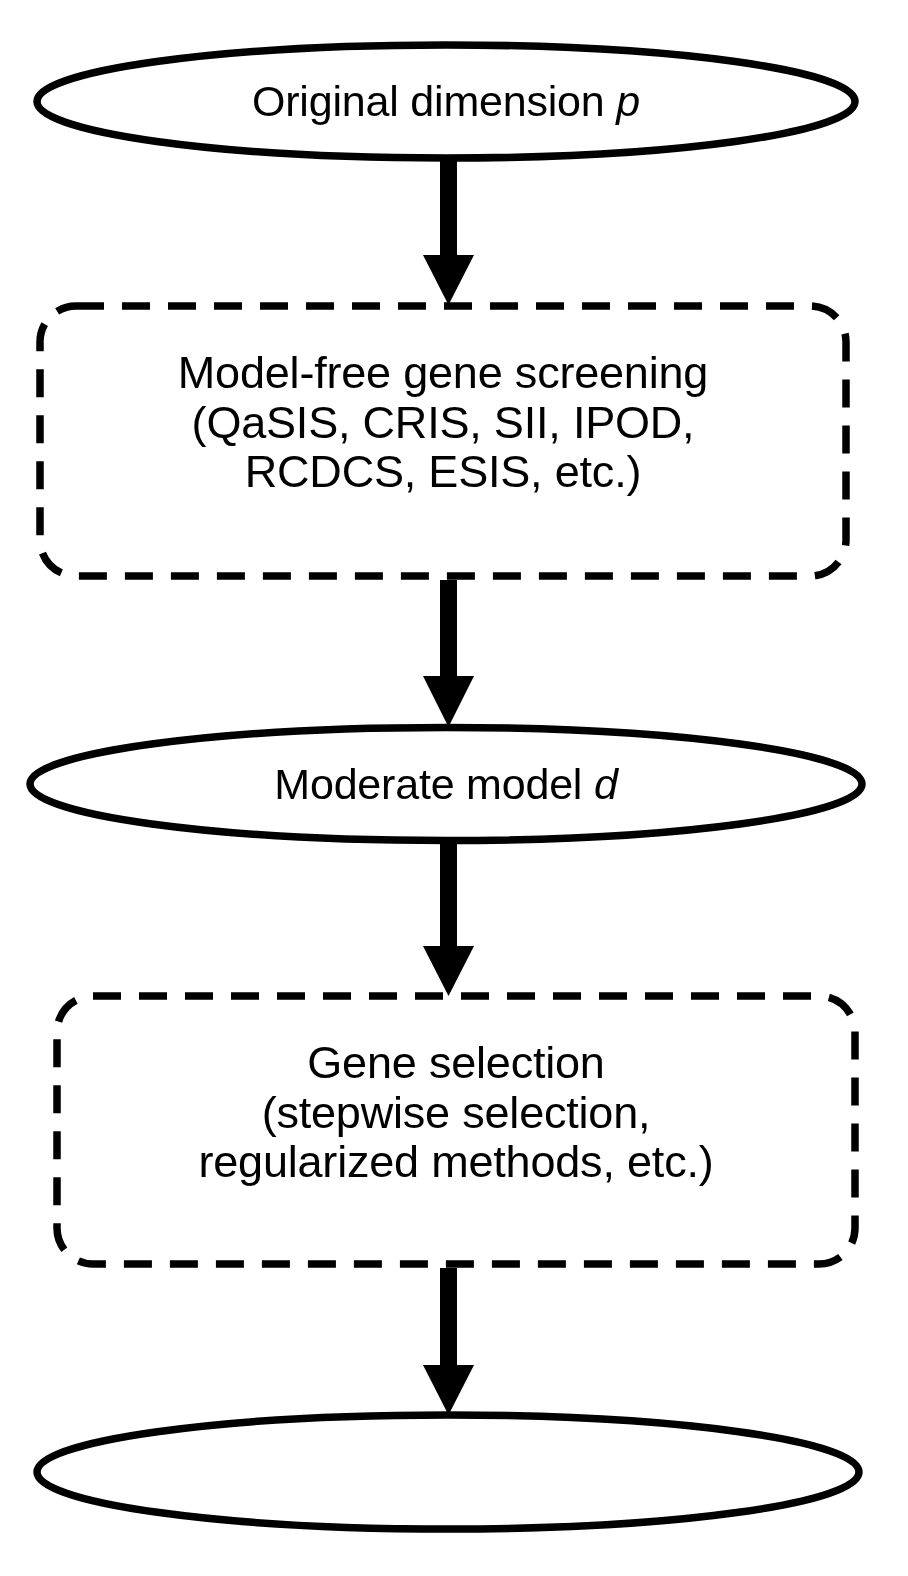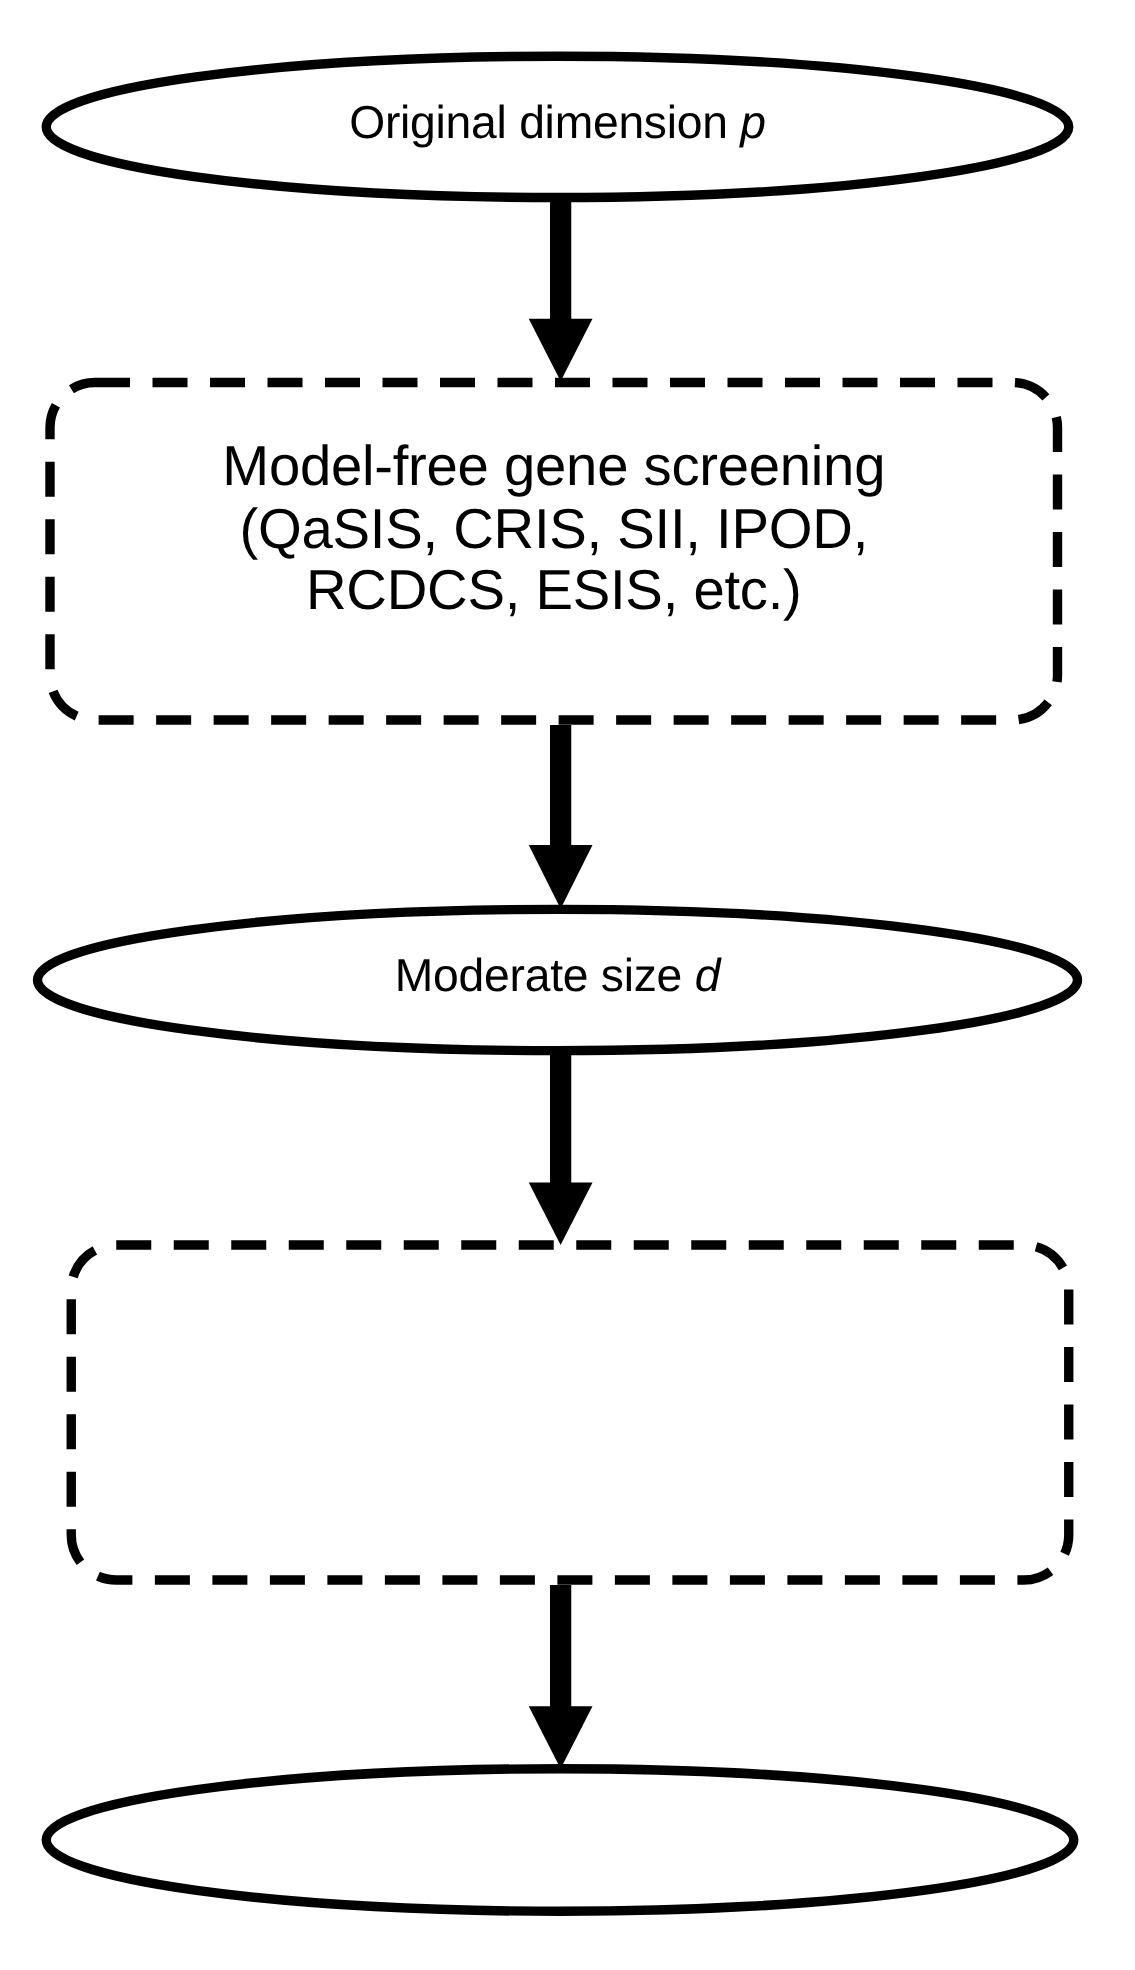--- a/index.html
+++ b/index.html
@@ -27,21 +27,21 @@
   .node-text {
     position: absolute;
     text-align: center;
     color: #000000;
     line-height: 1.10;
     letter-spacing: -0.2px;
     white-space: pre;
     pointer-events: none;
   }
   .ellipse-label {
-    font-size: 37px;
+    font-size: 43px;
   }
   .box-label {
     font-size: 45px;
   }
   .mathvar {
     font-style: italic;
   }
 </style>
 </head>
 <body>
@@ -80,17 +80,20 @@
 
     <ellipse cx="448" cy="1472" rx="411" ry="57" fill="#ffffff" stroke="#000000" stroke-width="7.5"></ellipse>
   </svg>
 
   <div class="node-text ellipse-label" style="left:37px; top:78px; width:818px;"><span>Original dimension </span><span class="mathvar">p</span></div>
 
   <div class="node-text box-label" style="left:40px; top:348px; width:806px;"><span>Model-free gene screening</span>
 <span>(QaSIS, CRIS, SII, IPOD,</span>
 <span>RCDCS, ESIS, etc.)</span></div>
 
-  <div class="node-text ellipse-label" style="left:30px; top:761px; width:832px;"><span>Moderate size </span><span class="mathvar">d</span></div>
+  <div class="node-text ellipse-label" style="left:30px; top:761px; width:832px;"><span>Moderate model </span><span class="mathvar">d</span></div>
 
+  <div class="node-text box-label" style="left:57px; top:1038px; width:798px;"><span>Gene selection</span>
+<span>(stepwise selection,</span>
+<span>regularized methods, etc.)</span></div>
 
 
 </div>
 
 </body></html>

